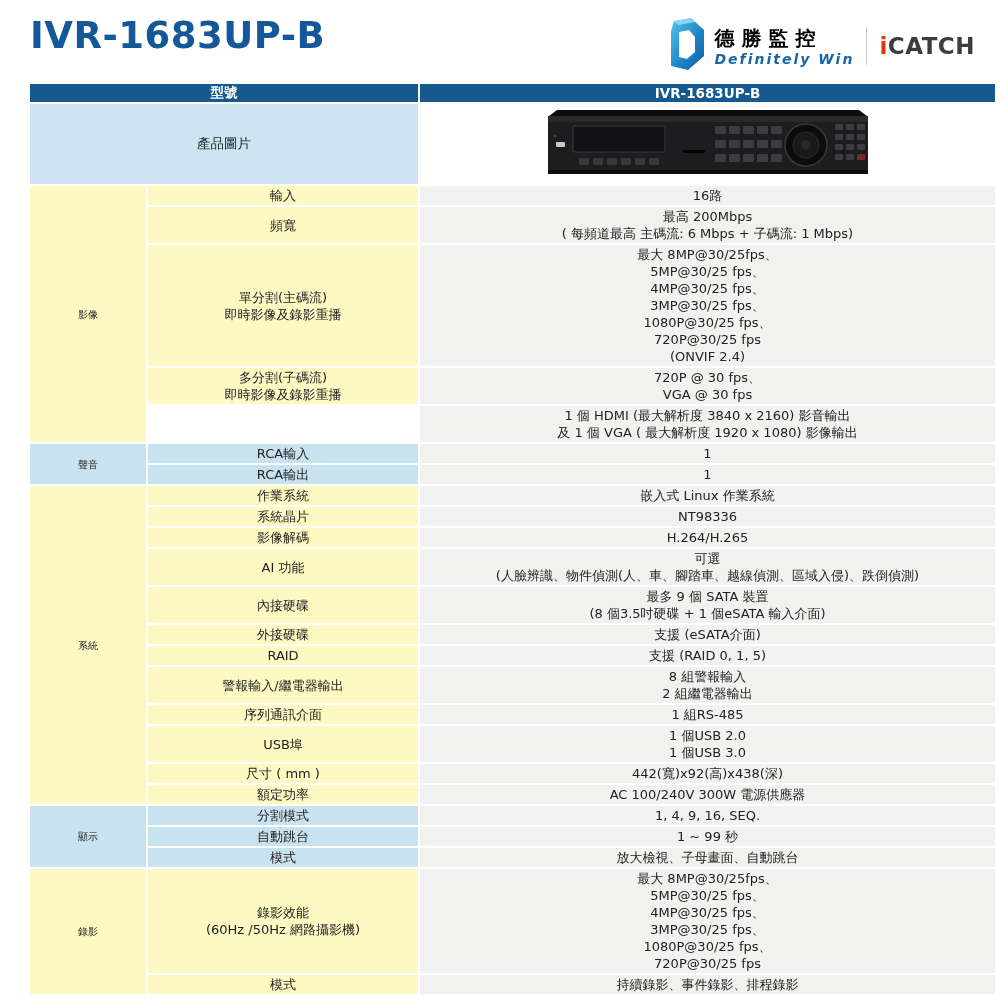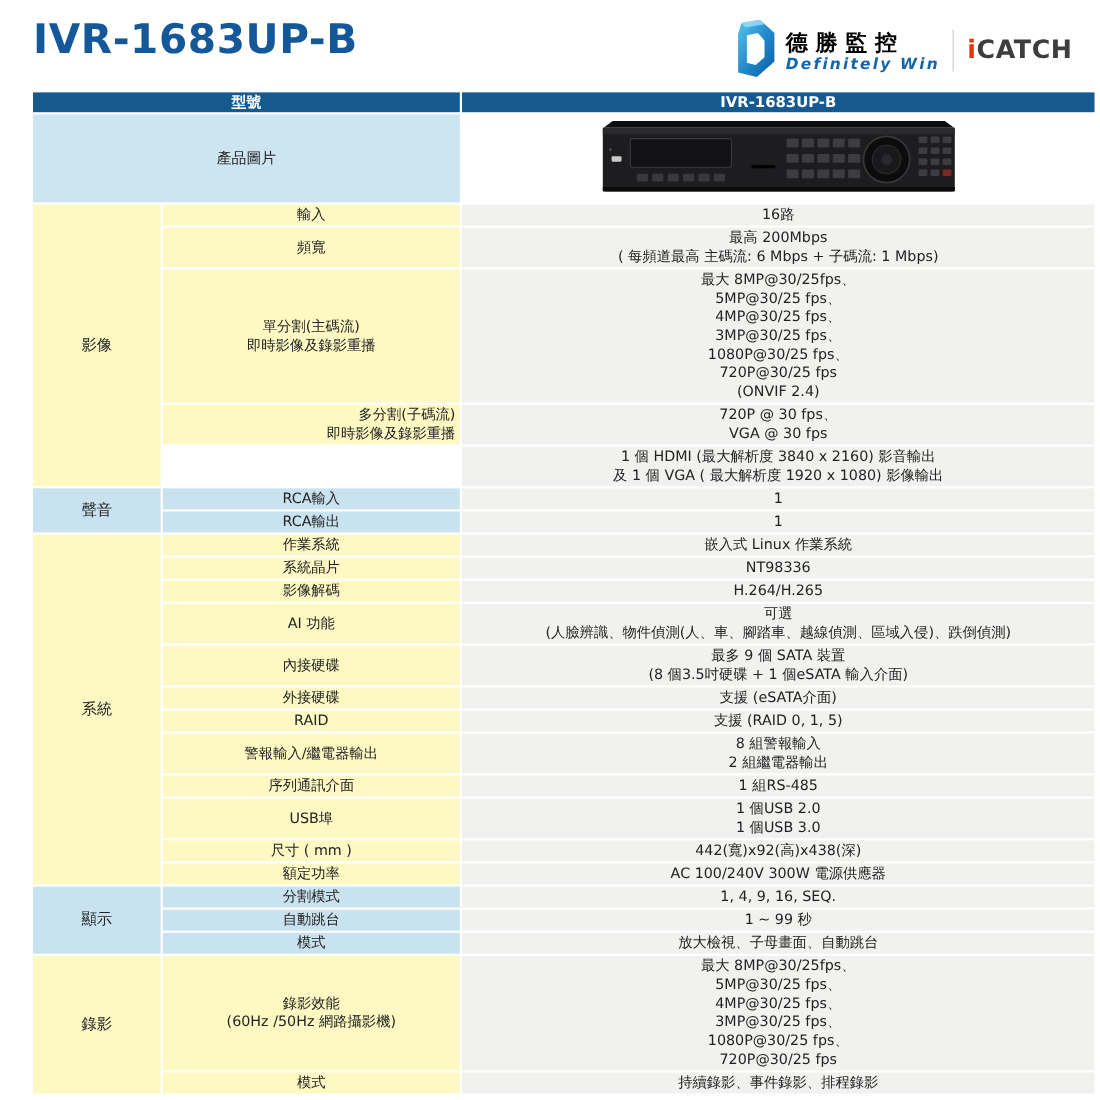--- a/index.html
+++ b/index.html
@@ -29,21 +29,21 @@
   .hdr-cell{background:#15598f;color:#ffffff;font-size:13.5px;font-weight:600;
             height:18px;display:flex;align-items:center;justify-content:center;}
   .product-row{display:grid;grid-template-columns:388px 1fr;gap:2px;margin-top:2px;}
   .product-label{background:#cde4f1;display:flex;align-items:center;justify-content:center;
                  font-size:13.5px;color:#222;height:80px;}
   .product-photo{background:#ffffff;display:flex;align-items:center;justify-content:center;height:80px;}
 
   .section{display:grid;grid-template-columns:116px 270px 1fr;gap:2px;margin-top:2px;}
   .cell{display:flex;flex-direction:column;justify-content:center;align-items:center;
         font-size:13px;line-height:17px;color:#222;padding:1px 4px;box-sizing:border-box;text-align:center;}
-  .category{font-size:14px;}
+  .category{font-size:10px;}
   .tone-lavender{background:#fef9c3;}
   .tone-blue{background:#c9e2ef;}
   .value{background:#f1f1ef;}
 </style>
 </head>
 <body>
 
 <div class="page">
 
   <div class="topbar">
@@ -172,21 +172,21 @@
           </div>
           <div class="cell value" style="grid-area: 3 / 3;">
             <div>最大 8MP@30/25fps、</div>
             <div>5MP@30/25 fps、</div>
             <div>4MP@30/25 fps、</div>
             <div>3MP@30/25 fps、</div>
             <div>1080P@30/25 fps、</div>
             <div>720P@30/25 fps</div>
             <div>(ONVIF 2.4)</div>
           </div>
-          <div class="cell attr tone-lavender" style="grid-area: 4 / 2; align-items: flex-end;">
+          <div class="cell attr tone-lavender" style="grid-area: 4 / 2;">
             <div>多分割(子碼流)</div>
             <div>即時影像及錄影重播</div>
           </div>
           <div class="cell value" style="grid-area: 4 / 3;">
             <div>720P @ 30 fps、</div>
             <div>VGA @ 30 fps</div>
           </div>
           <div class="cell value" style="grid-area: 5 / 3;">
             <div>1 個 HDMI (最大解析度 3840 x 2160) 影音輸出</div>
             <div>及 1 個 VGA ( 最大解析度 1920 x 1080) 影像輸出</div>

